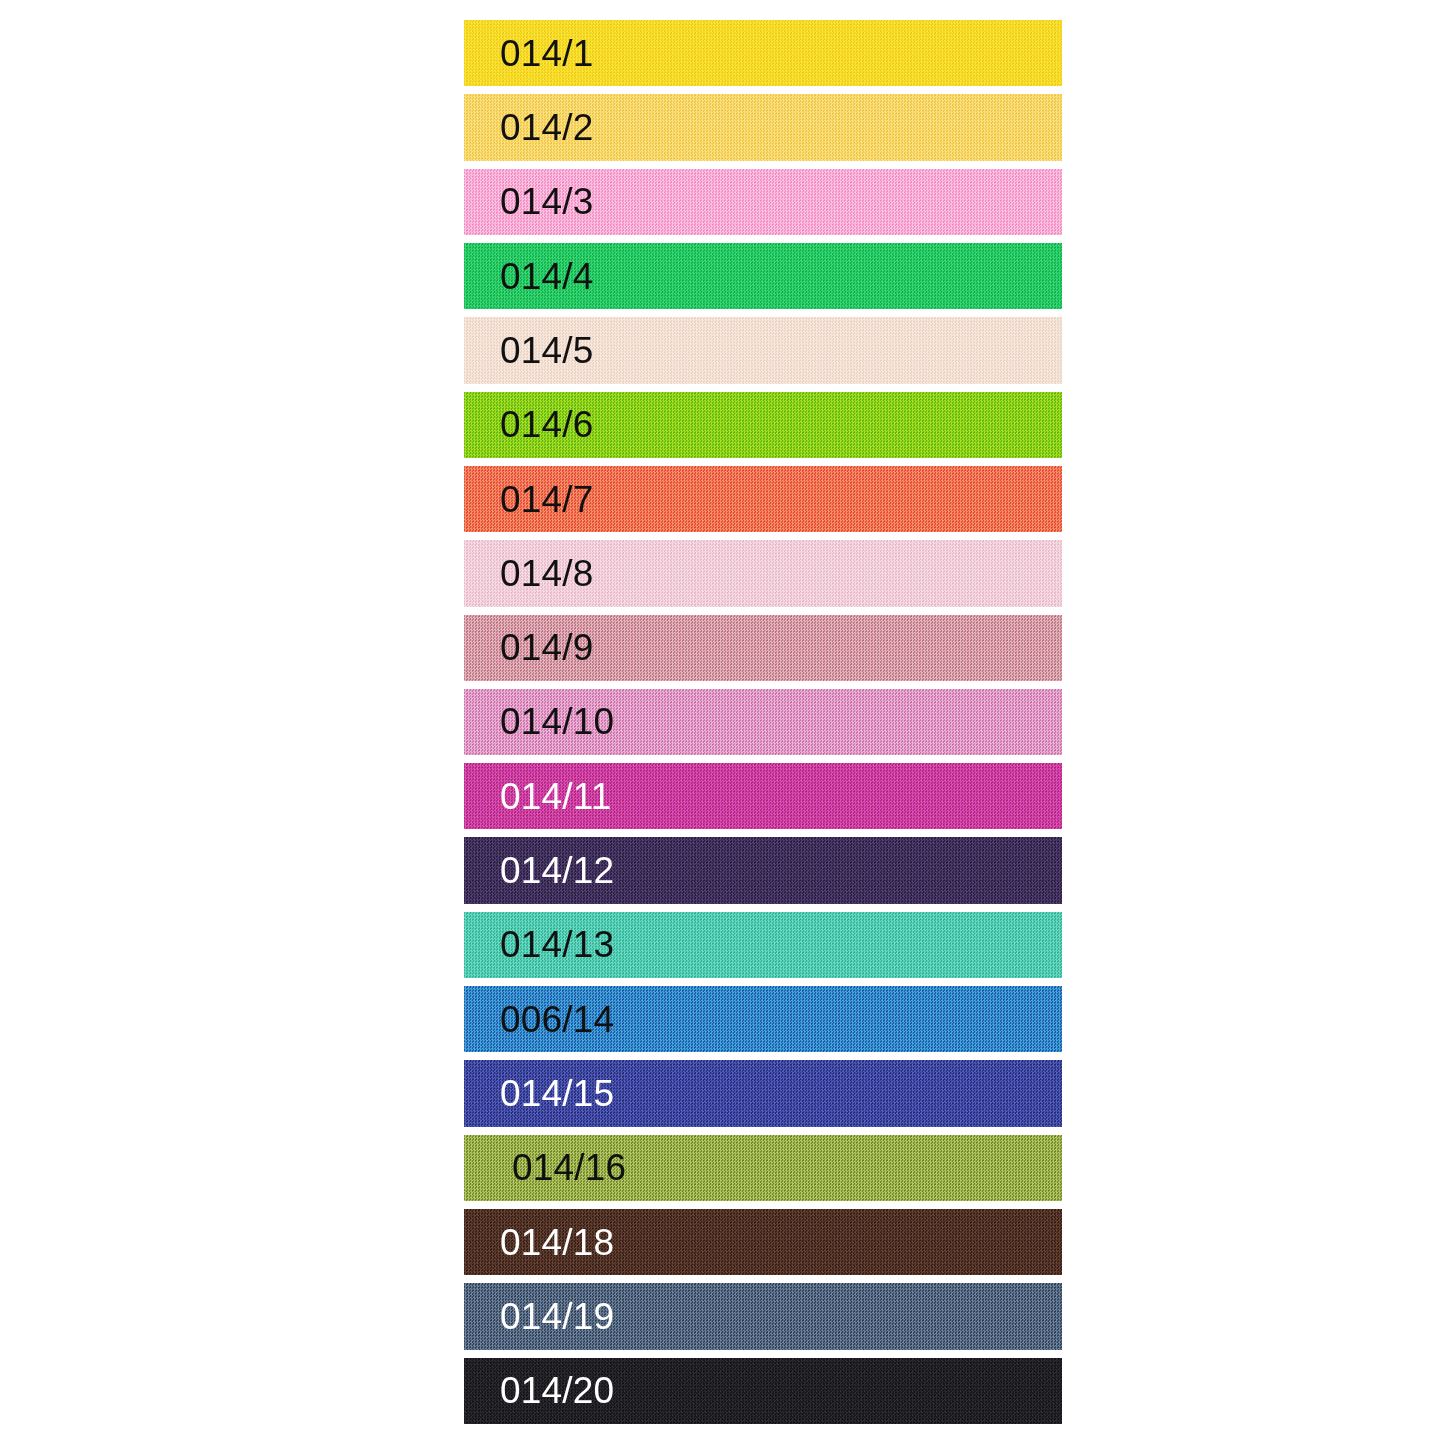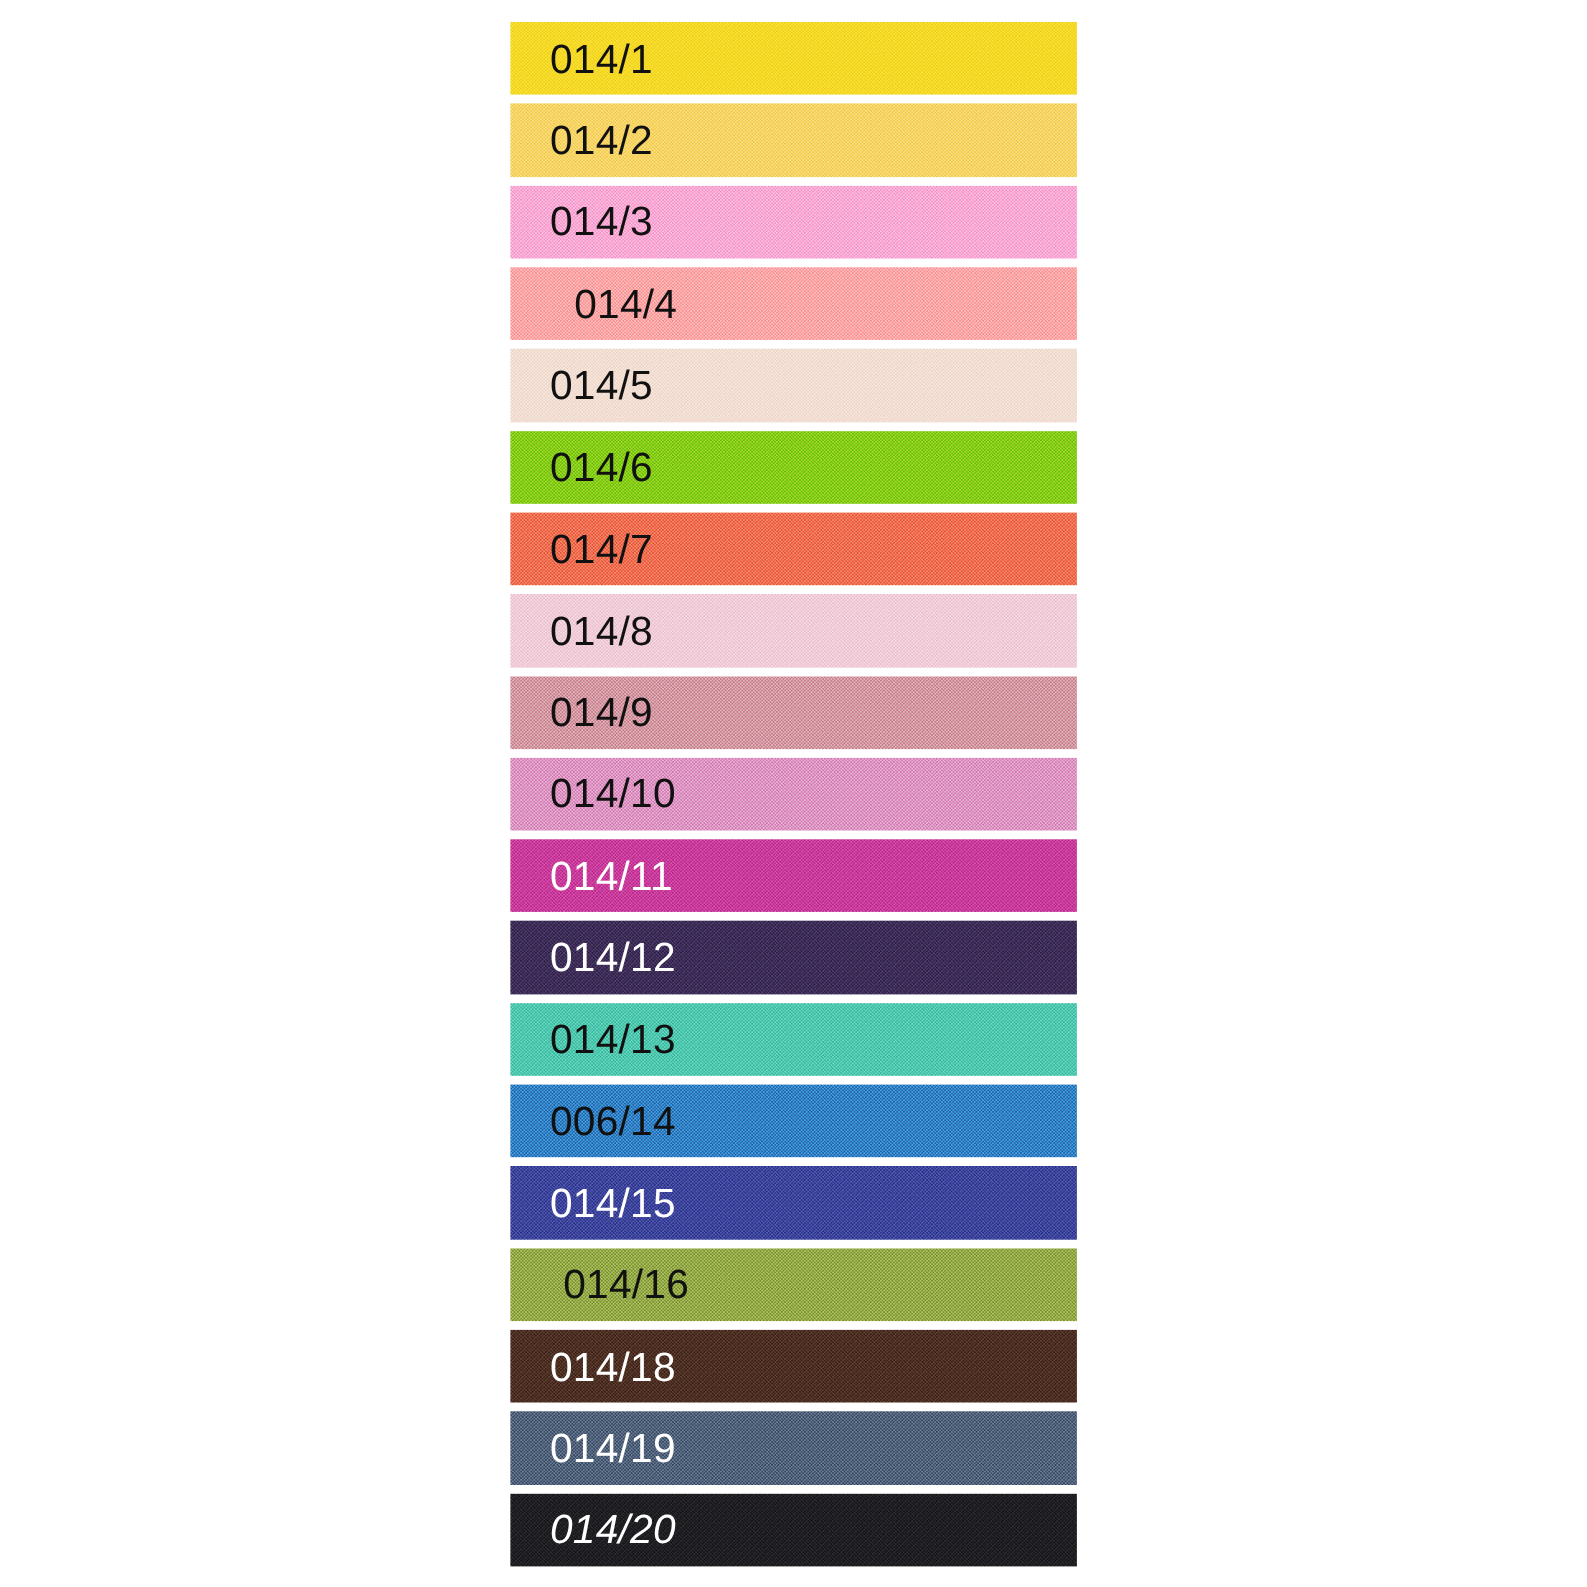--- a/index.html
+++ b/index.html
@@ -20,21 +20,21 @@
     position: relative;
     width: 1443px;
     height: 1443px;
     background: #ffffff;
   }
 
   #swatch-stack {
     position: absolute;
     left: 464px;
     top: 20px;
-    width: 515px;
+    width: 598px;
     height: 1404px;
     display: flex;
     flex-direction: column;
   }
 
   .swatch-row {
     position: relative;
     flex: 1 1 0;
     margin-bottom: 8px;
     display: flex;
@@ -99,21 +99,21 @@
       <div class="swatch-row" style="background-color: rgb(247, 212, 99);">
         <div class="grain"></div>
         <div class="grain2"></div>
         <span class="swatch-label dark-text">014/2</span>
       </div>
       <div class="swatch-row" style="background-color: #f9a8d4;">
         <div class="grain"></div>
         <div class="grain2"></div>
         <span class="swatch-label dark-text">014/3</span>
       </div>
-      <div class="swatch-row" style="background-color: #fca5a5; padding-left: 22px;">
+      <div class="swatch-row" style="background-color: #22c55e;">
         <div class="grain"></div>
         <div class="grain2"></div>
         <span class="swatch-label dark-text">014/4</span>
       </div>
       <div class="swatch-row" style="background-color: rgb(242, 222, 210);">
         <div class="grain"></div>
         <div class="grain2"></div>
         <span class="swatch-label dark-text">014/5</span>
       </div>
       <div class="swatch-row" style="background-color: #84cc16;">
@@ -174,19 +174,19 @@
       <div class="swatch-row" style="background-color: rgb(74, 44, 32);">
         <div class="grain"></div>
         <div class="grain2"></div>
         <span class="swatch-label light-text">014/18</span>
       </div>
       <div class="swatch-row" style="background-color: rgb(77, 95, 120); align-items: center;">
         <div class="grain"></div>
         <div class="grain2"></div>
         <span class="swatch-label light-text">014/19</span>
       </div>
-      <div class="swatch-row" style="background-color: rgb(28, 28, 32); font-style: italic;">
+      <div class="swatch-row" style="background-color: rgb(28, 28, 32);">
         <div class="grain"></div>
         <div class="grain2"></div>
         <span class="swatch-label light-text">014/20</span>
       </div>
     </div>
 </div>
 
 </body></html>

